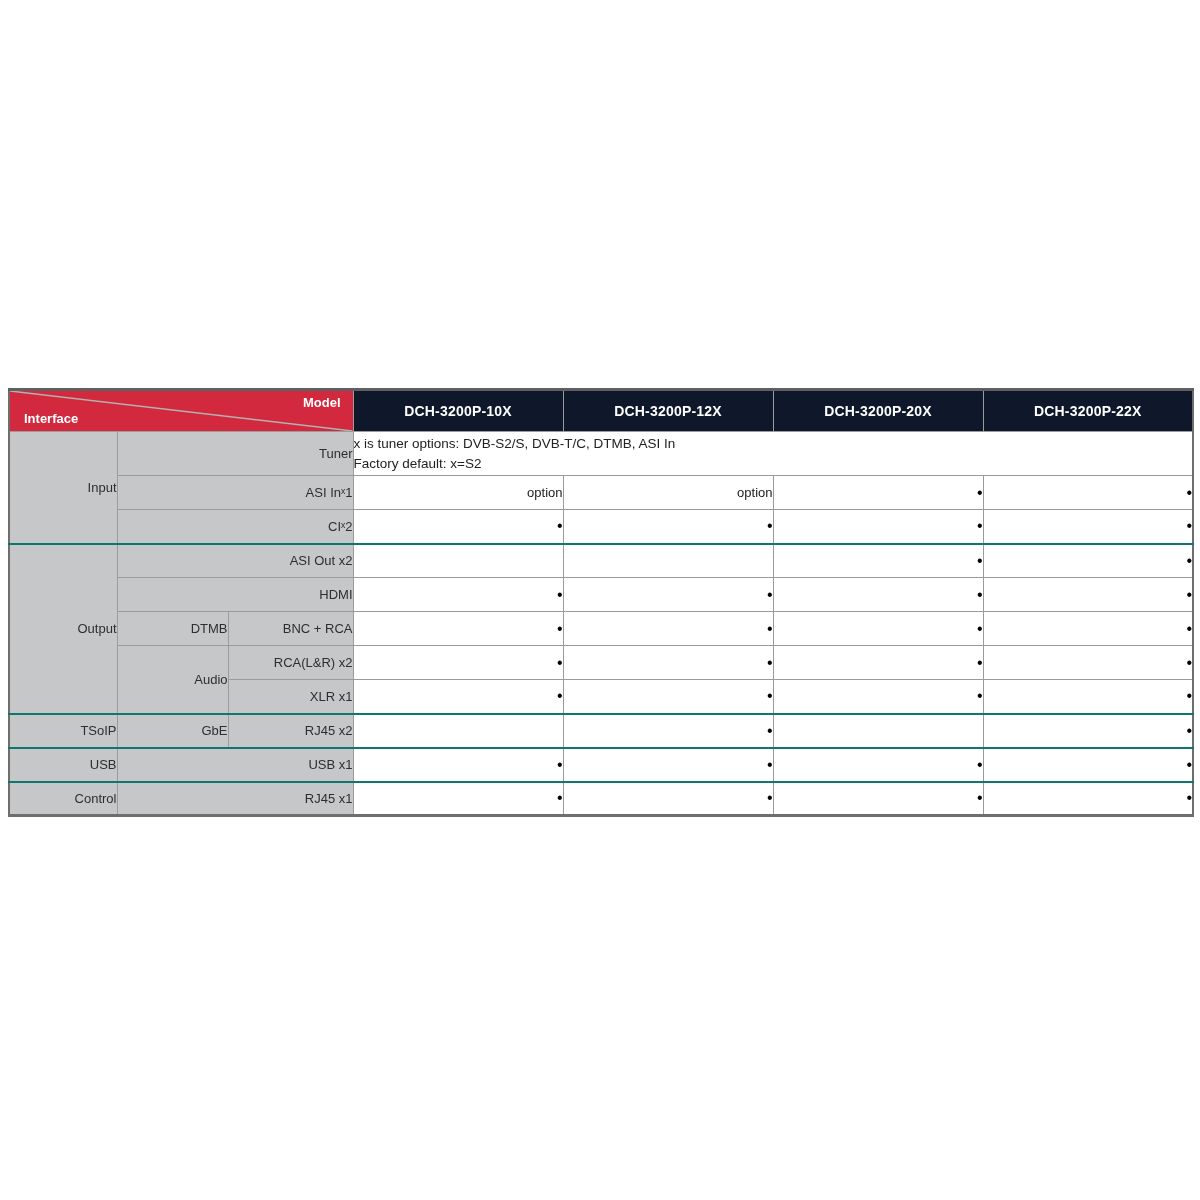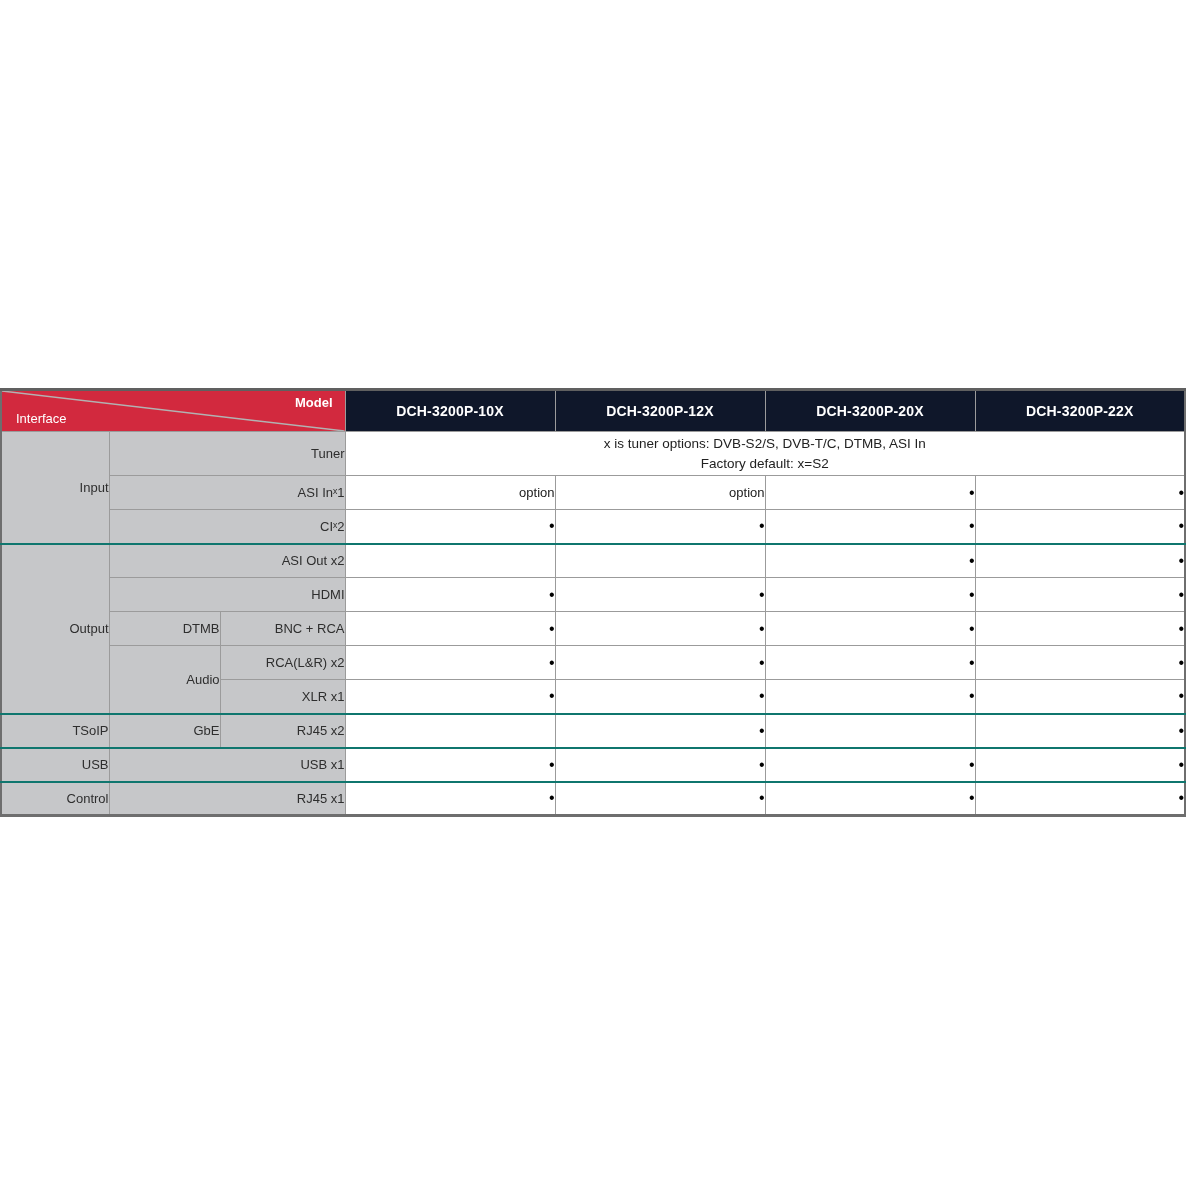--- a/index.html
+++ b/index.html
@@ -5,21 +5,21 @@
   html, body {
     margin: 0;
     padding: 0;
     width: 1200px;
     height: 1200px;
     background: #ffffff;
     font-family: "Liberation Sans", "DejaVu Sans", sans-serif;
   }
   .spec-table-wrap {
     position: absolute;
-    left: 0;
+    left: 8px;
     top: 388px;
     width: 1008px;
   }
   table.spec {
     border-collapse: collapse;
     table-layout: fixed;
     width: 1184px;
   }
   table.spec td, table.spec th {
     border: 1px solid #9b9b9b;
@@ -46,21 +46,21 @@
     background: #d2293e;
     position: relative;
   }
   .corner-svg { position: absolute; inset: 0; width: 100%; height: 100%; display: block; }
   .corner-model {
     position: absolute; top: 4px; right: 12px;
     color: #ffffff; font-size: 13px; font-weight: bold;
   }
   .corner-interface {
     position: absolute; bottom: 5px; left: 14px;
-    color: #ffffff; font-size: 13px; font-weight: normal;
+    color: #ffffff; font-size: 13px; font-weight: bold;
   }
 
   
   td.lbl {
     background: #c6c7c9;
     color: #2e2e2e;
     font-size: 13px;
     text-align: right;
     vertical-align: middle;
     padding-left: 13px;
@@ -71,21 +71,20 @@
     background: #ffffff;
     color: #1a1a1a;
     font-size: 13px;
     text-align: right;
     vertical-align: middle;
   }
   td.val.dot { font-size: 16px; color: #000000; }
 
   td.tuner-note {
     background: #ffffff;
-    text-align: center;
     vertical-align: middle;
     font-size: 13.5px;
     color: #222222;
     line-height: 20px;
   }
 </style>
 </head>
 <body>
 
 <div class="spec-table-wrap">

